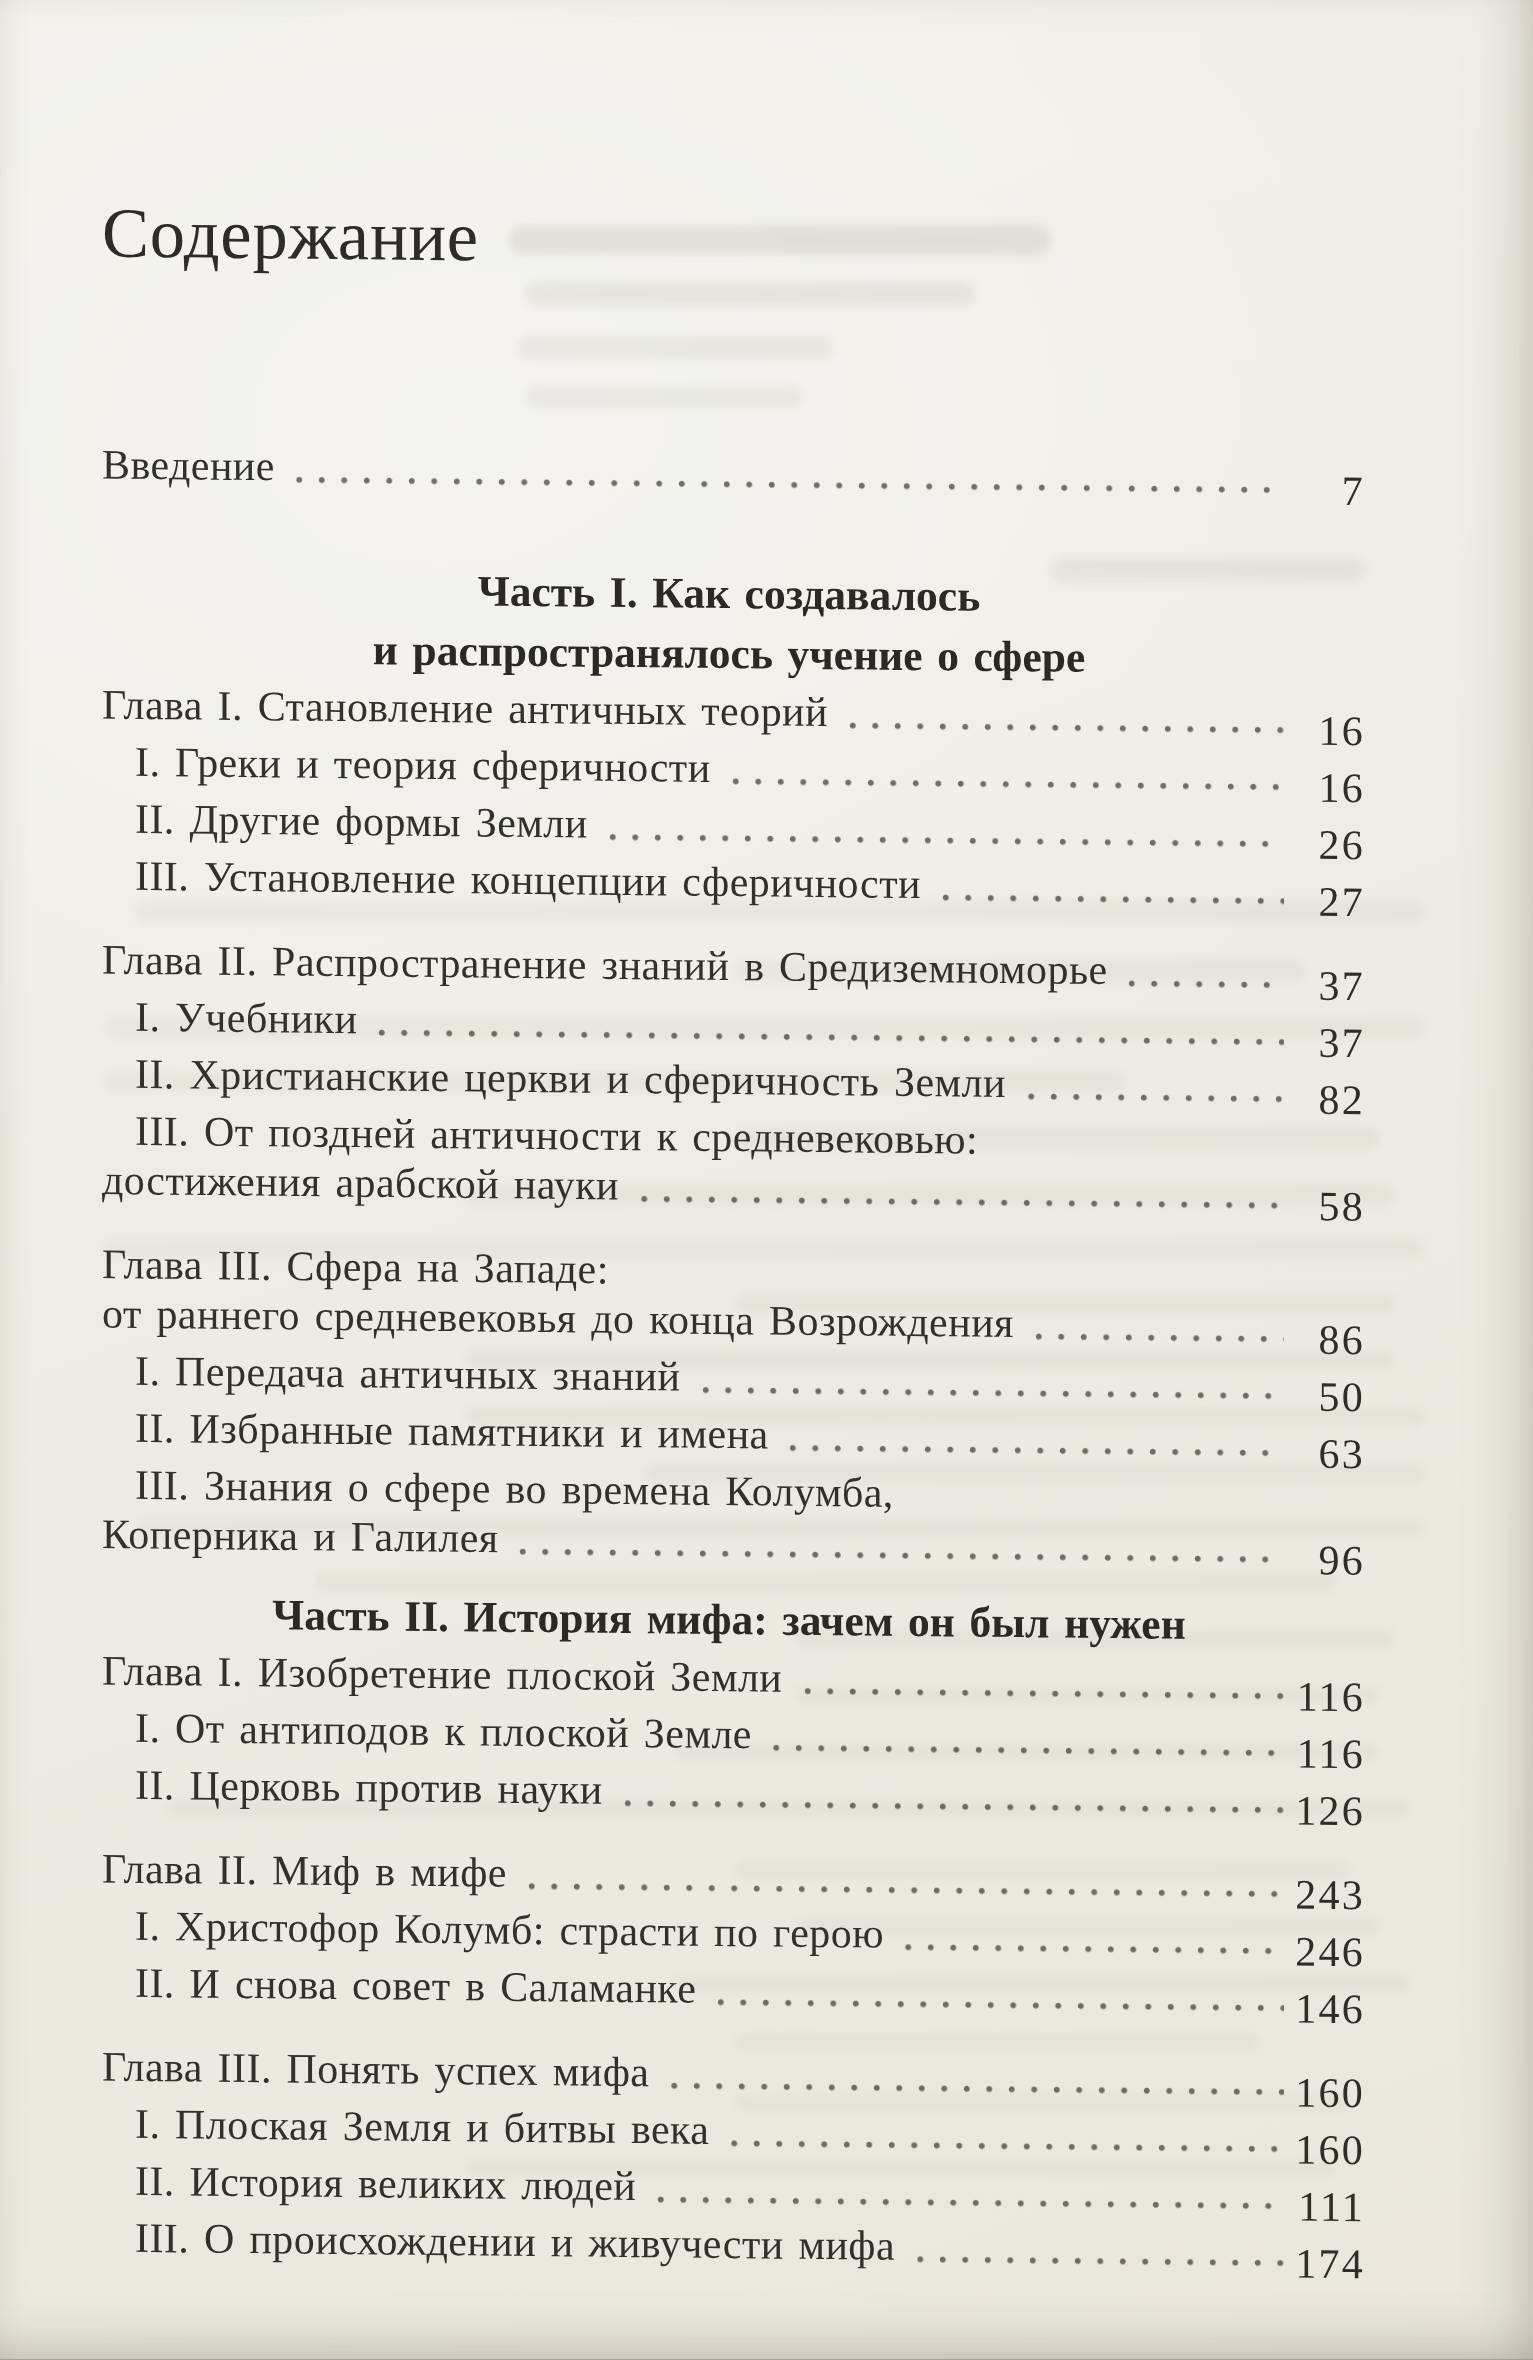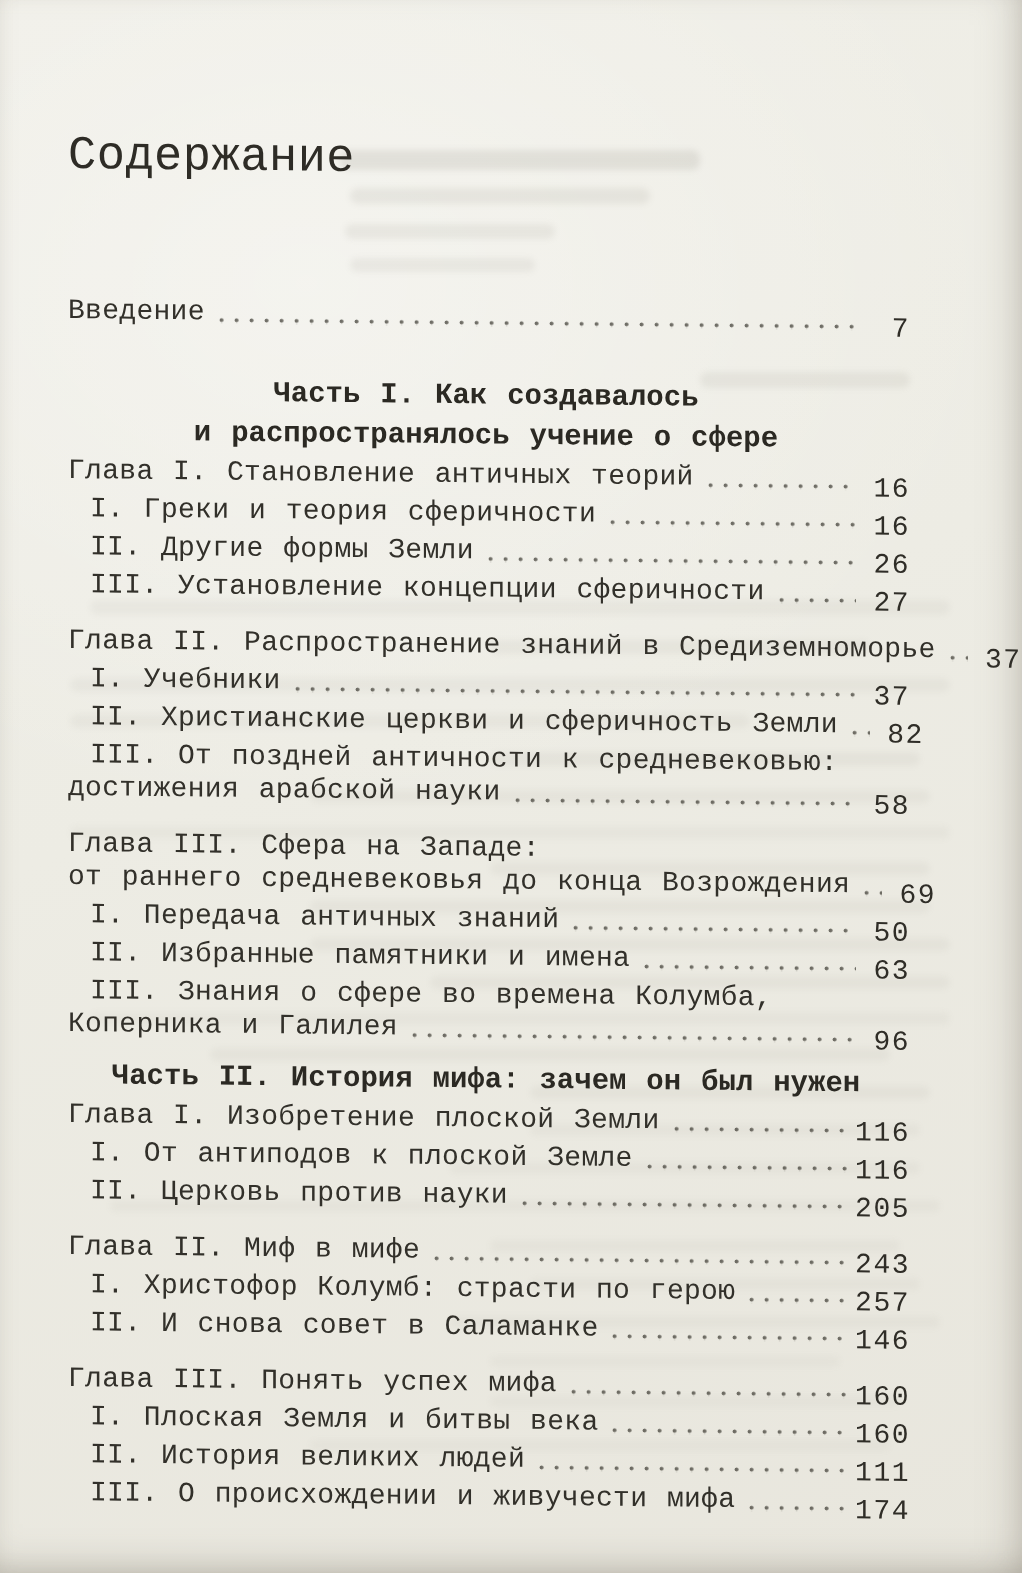--- a/index.html
+++ b/index.html
@@ -7,21 +7,21 @@
     position:relative;
     width:1022px;height:1573px;
     margin:0 auto;
     overflow:hidden;
     background:
       radial-gradient(1200px 900px at 30% 18%, rgba(255,255,255,.35), rgba(255,255,255,0) 60%),
       linear-gradient(160deg,#f0efe8 0%, #edece4 45%, #e8e6dd 100%);
     box-shadow: inset -28px 0 46px -30px rgba(108,101,86,.38),
                 inset 0 -26px 40px -26px rgba(108,101,86,.40),
                 inset 8px 0 30px -26px rgba(108,101,86,.25);
-    font-family:Liberation Mono, monospace;
+    font-family:Liberation Serif, serif;
     color:#32302a;
   }
   .texture{position:absolute;inset:0;pointer-events:none;}
   .smudge{
     position:absolute;background:#8a867a;border-radius:8px;
     filter:blur(3px);
   }
   .content{
     position:absolute;left:68px;top:130px;width:842px;
     transform:skewY(0.6deg);transform-origin:0 0;
@@ -163,21 +163,21 @@
               <span class="label indent">достижения арабской науки</span>
               <span class="leader"></span>
               <span class="pagenum">58</span>
             </div>
           </div>
           <div class="entry chapter">
             <div class="cont-line">Глава III. Сфера на Западе:</div>
             <div class="row">
               <span class="label">от раннего средневековья до конца Возрождения</span>
               <span class="leader"></span>
-              <span class="pagenum">69</span>
+              <span class="pagenum">86</span>
             </div>
           </div>
           <div class="entry section">
             <div class="row">
               <span class="label indent" style="padding-left: 22px;">I. Передача античных знаний</span>
               <span class="leader"></span>
               <span class="pagenum">50</span>
             </div>
           </div>
           <div class="entry section">
@@ -211,35 +211,35 @@
             <div class="row">
               <span class="label indent" style="padding-left: 22px;">I. От антиподов к плоской Земле</span>
               <span class="leader"></span>
               <span class="pagenum">116</span>
             </div>
           </div>
           <div class="entry section">
             <div class="row">
               <span class="label indent" style="padding-left: 22px;">II. Церковь против науки</span>
               <span class="leader"></span>
-              <span class="pagenum">205</span>
+              <span class="pagenum">126</span>
             </div>
           </div>
           <div class="entry chapter">
             <div class="row">
               <span class="label">Глава II. Миф в мифе</span>
               <span class="leader"></span>
               <span class="pagenum">243</span>
             </div>
           </div>
           <div class="entry section">
             <div class="row">
               <span class="label indent" style="padding-left: 22px;">I. Христофор Колумб: страсти по герою</span>
               <span class="leader"></span>
-              <span class="pagenum">257</span>
+              <span class="pagenum">246</span>
             </div>
           </div>
           <div class="entry section">
             <div class="row">
               <span class="label indent" style="padding-left: 22px;">II. И снова совет в Саламанке</span>
               <span class="leader"></span>
               <span class="pagenum">146</span>
             </div>
           </div>
           <div class="entry chapter">

